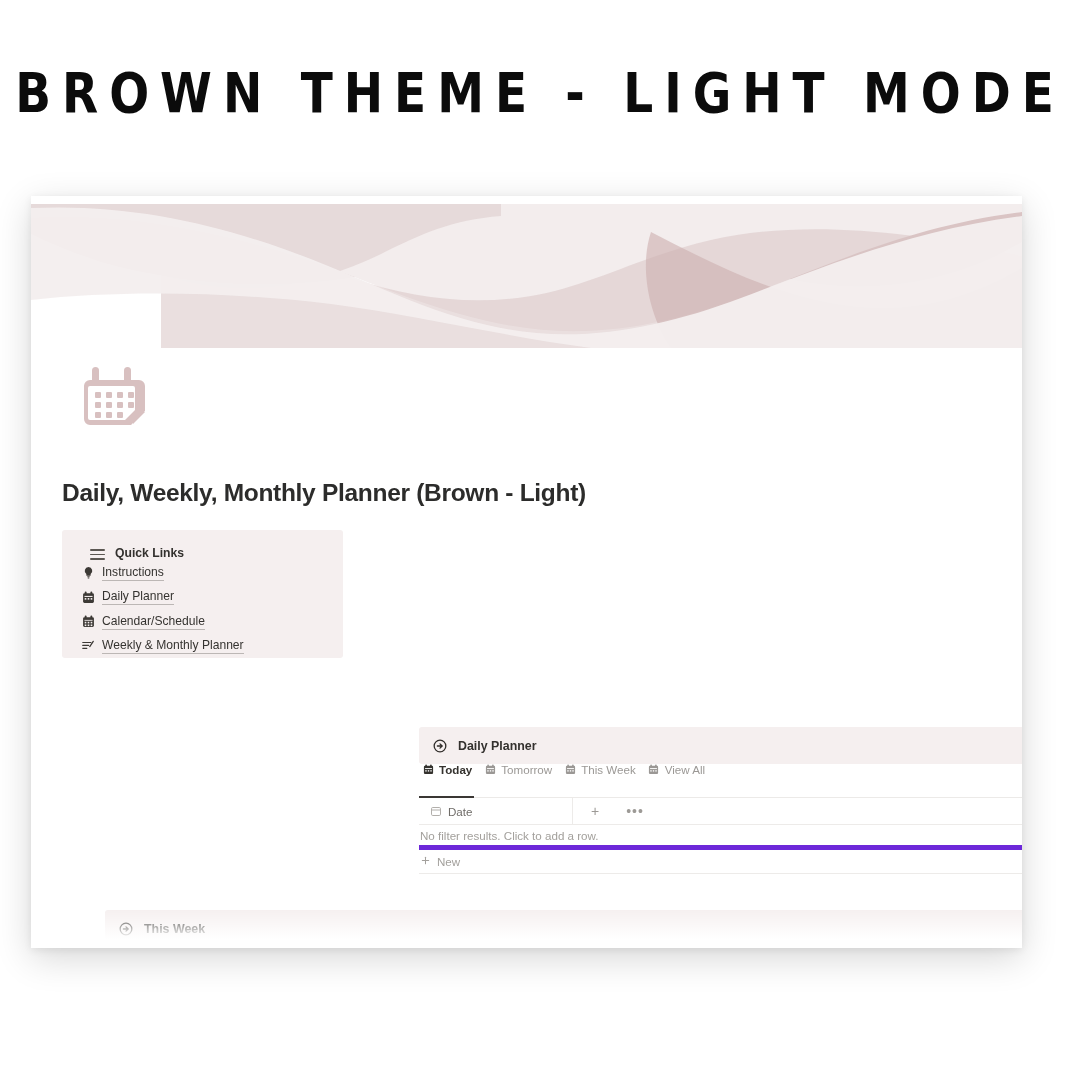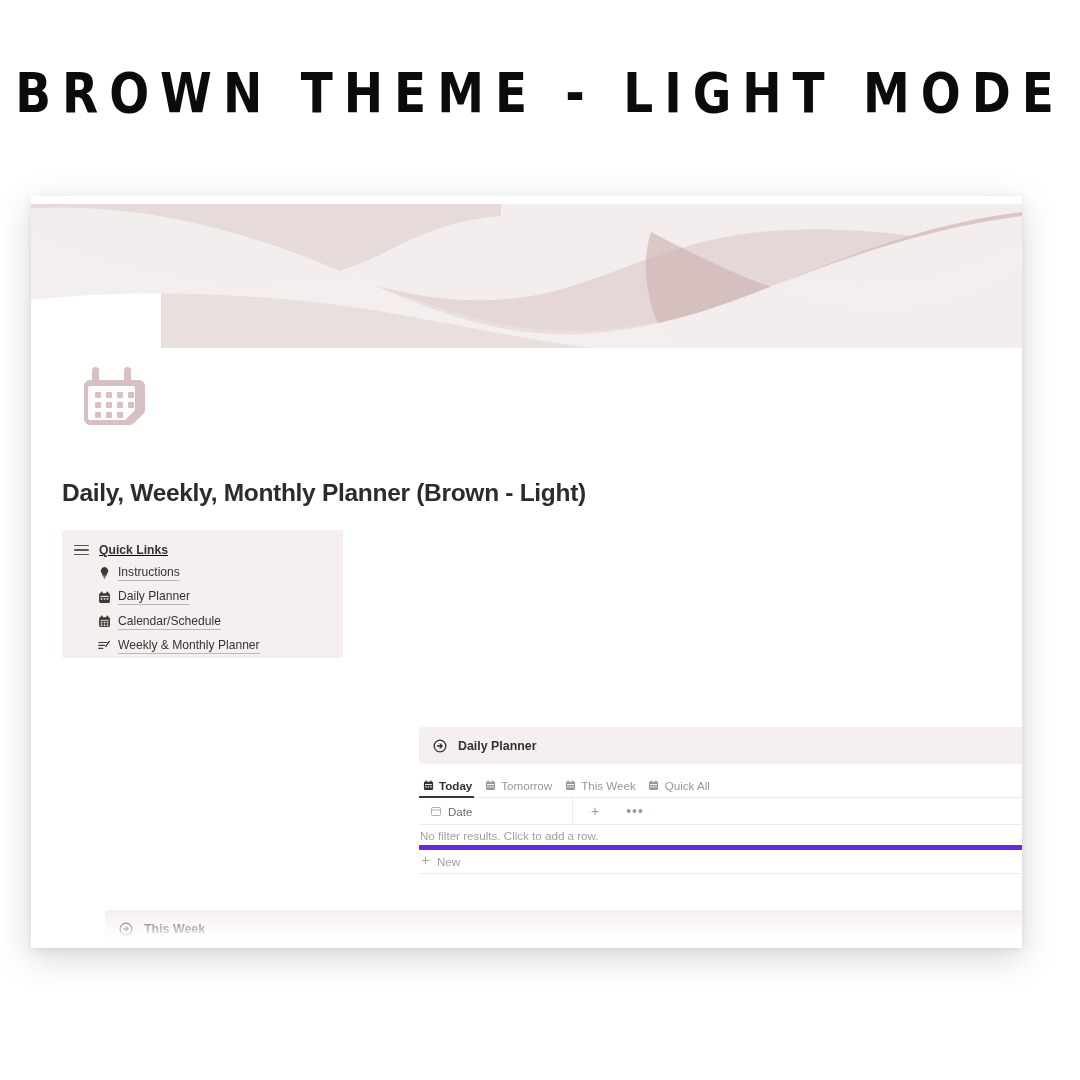--- a/index.html
+++ b/index.html
@@ -93,45 +93,44 @@
     left: 31px;
     top: 334px;
     width: 281px;
     height: 128px;
     background: #f5efef;
     border-radius: 3px;
     padding: 10px 0 0 0;
   }
   .ql-head {
     display: flex;
-    align-items: center;
+    align-items: flex-end;
     gap: 10px;
-    padding-left: 12px;
+    padding-left: 28px;
     height: 20px;
-    text-decoration: underline;
   }
   .ql-head-label {
     font-size: 12.2px;
     font-weight: 700;
     color: #33312e;
   }
   .hamburger { width: 15px; height: 11px; display: inline-block; position: relative; }
   .hamburger i {
     position: absolute; left: 0; width: 15px; height: 1.6px;
     background: #5b5752; border-radius: 1px;
   }
   .hamburger i:nth-child(1){ top: 0; }
   .hamburger i:nth-child(2){ top: 4.6px; }
   .hamburger i:nth-child(3){ top: 9.2px; }
 
   .ql-item {
     display: flex;
     align-items: center;
     gap: 7px;
-    padding-left: 35px;
+    padding-left: 19px;
     height: 23.5px;
     margin-top: 1px;
   }
   .ql-item .ql-ic {
     width: 14px; height: 14px;
     display: flex; align-items: center; justify-content: center;
     flex: 0 0 14px;
   }
   .ql-item .ql-text {
     font-size: 12.1px;
@@ -176,21 +175,21 @@
     display: flex;
     align-items: flex-end;
     gap: 0;
     height: 24px;
     border-bottom: 1px solid #eceae8;
   }
   .tab {
     display: flex;
     align-items: center;
     gap: 5px;
-    padding: 0 9px 5px 3px;
+    padding: 0 9px 21px 3px;
     font-size: 11.6px;
     color: #9b9895;
     white-space: nowrap;
     position: relative;
   }
   .tab .tab-ic { width: 12px; height: 12px; display:flex; align-items:center; justify-content:center; }
   .tab.active { color: #34322e; font-weight: 700; }
   .tab.active::after {
     content: "";
     position: absolute;
@@ -416,21 +415,21 @@
           <svg width="11" height="11" viewBox="0 0 24 24" fill="#9b9895">
             <rect x="2" y="4" width="20" height="18" rx="2.5"></rect>
             <rect x="5" y="1" width="3.5" height="5" rx="1.6"></rect>
             <rect x="15.5" y="1" width="3.5" height="5" rx="1.6"></rect>
             <rect x="4.5" y="9" width="15" height="2" fill="#ffffff"></rect>
             <rect x="5" y="13.5" width="3" height="3" fill="#ffffff"></rect>
             <rect x="10.5" y="13.5" width="3" height="3" fill="#ffffff"></rect>
             <rect x="16" y="13.5" width="3" height="3" fill="#ffffff"></rect>
           </svg>
         </span>
-        <span>Quick All</span>
+        <span>View All</span>
       </div>
     </div>
 
     <div class="db-colrow">
       <div class="db-col c2">
         <span class="db-col-ic">
           <svg width="12" height="12" viewBox="0 0 24 24" fill="none" stroke="#b2afab" stroke-width="2">
             <rect x="3" y="5" width="18" height="16" rx="2.5"></rect>
             <line x1="3" y1="10" x2="21" y2="10"></line>
           </svg>

